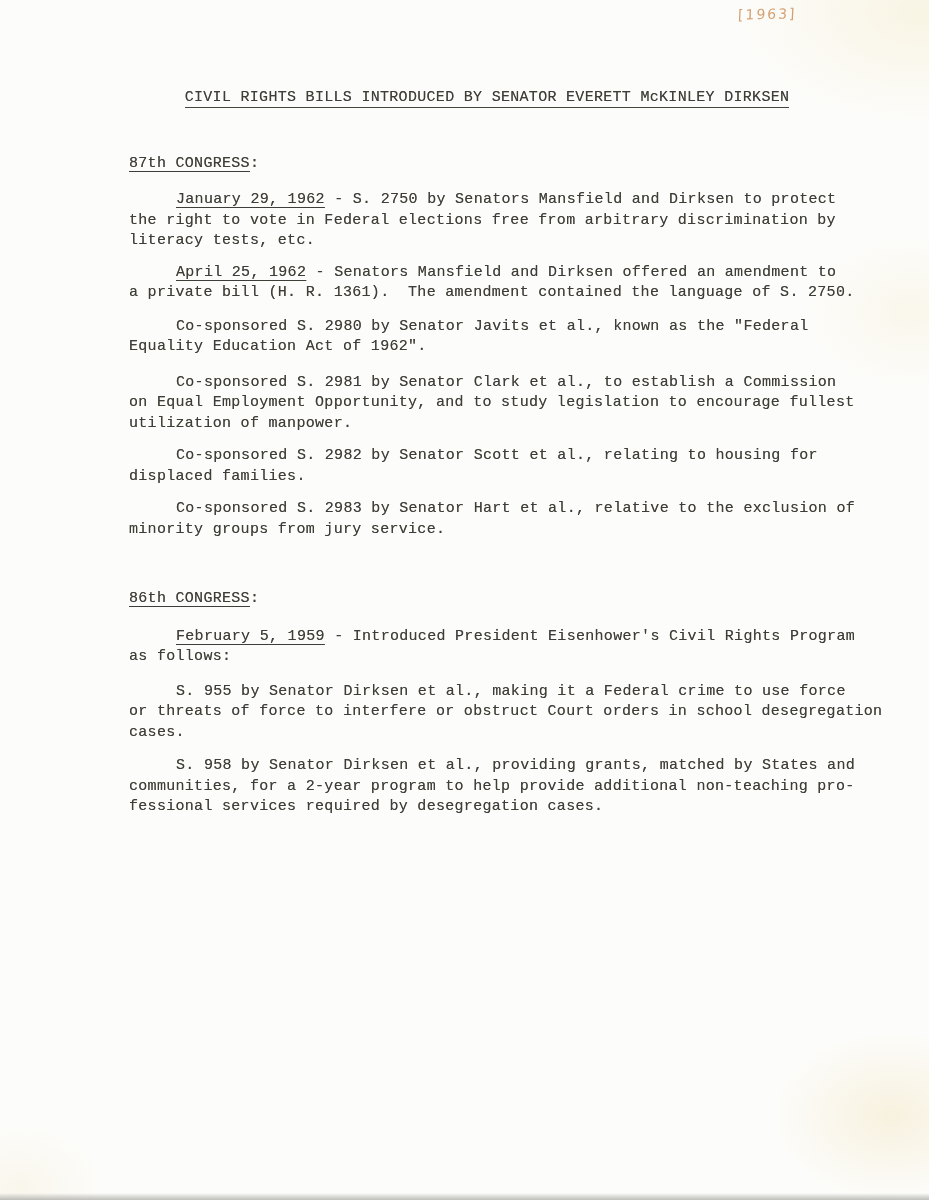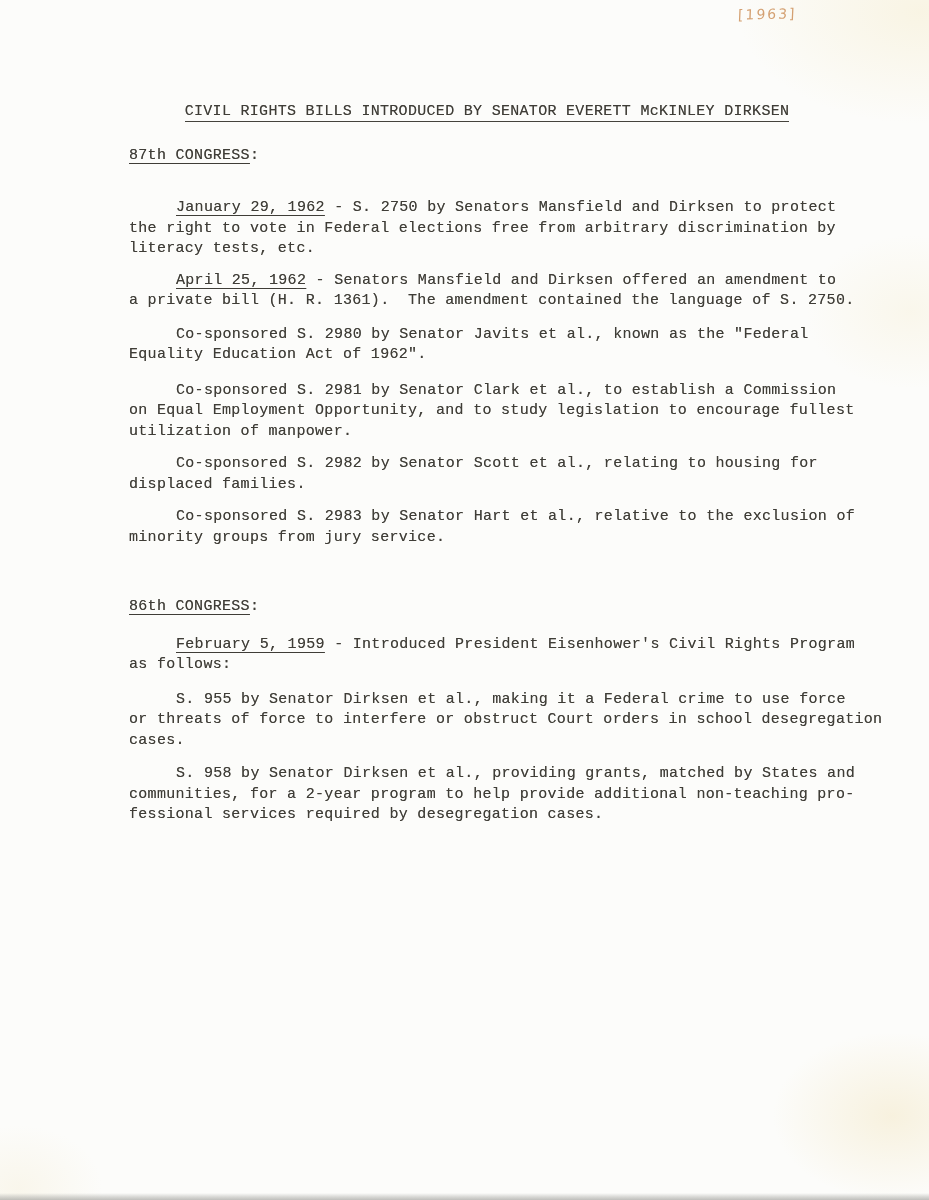--- a/index.html
+++ b/index.html
@@ -30,21 +30,21 @@
     font-family: "DejaVu Sans", sans-serif;
     font-size: 14px;
     letter-spacing: 2px;
     color: #d09764;
     opacity: 0.9;
     transform: rotate(-1.5deg) skewX(-4deg);
     white-space: nowrap;
   }
   .content {
     position: absolute;
-    left: 129px; top: 18px;
+    left: 129px; top: 4px;
     width: 716px;
     padding-top: 84px;
     font-size: 15px;
     line-height: 20.5px;
     letter-spacing: 0.3px;
     text-shadow: 0 0 0.5px rgba(62,60,52,0.6);
   }
   .title-row { text-align: center; margin: 0; font-size: 15px; font-weight: normal; white-space: nowrap; }
   .title-underline {
     border-bottom: 1.6px solid #45433c;
@@ -74,23 +74,23 @@
 <body>
 
 <div class="page">
 
   <div class="annotation">[1963]</div>
 
   <div class="content">
 
     <h1 class="title-row"><span class="title-underline">CIVIL RIGHTS BILLS INTRODUCED BY SENATOR EVERETT McKINLEY DIRKSEN</span></h1>
 
-    <h2 class="congress-heading" style="margin-top:23px"><span class="heading-label">87th CONGRESS</span><span>:</span></h2>
+    <h2 class="congress-heading" style="margin-top:45px"><span class="heading-label">87th CONGRESS</span><span>:</span></h2>
 
-    <p class="para" style="margin-top:32px"><span class="date-lead">January 29, 1962</span><span> - S. 2750 by Senators Mansfield and Dirksen to protect
+    <p class="para" style="margin-top:16px"><span class="date-lead">January 29, 1962</span><span> - S. 2750 by Senators Mansfield and Dirksen to protect
 the right to vote in Federal elections free from arbitrary discrimination by
 literacy tests, etc.</span></p>
 
     <p class="para" style="margin-top:11px"><span class="date-lead">April 25, 1962</span><span> - Senators Mansfield and Dirksen offered an amendment to
 a private bill (H. R. 1361).  The amendment contained the language of S. 2750.</span></p>
 
 
     <p class="para" style="margin-top:13px"><span class="date-lead"></span><span>Co-sponsored S. 2980 by Senator Javits et al., known as the "Federal
 Equality Education Act of 1962".</span></p>
 

